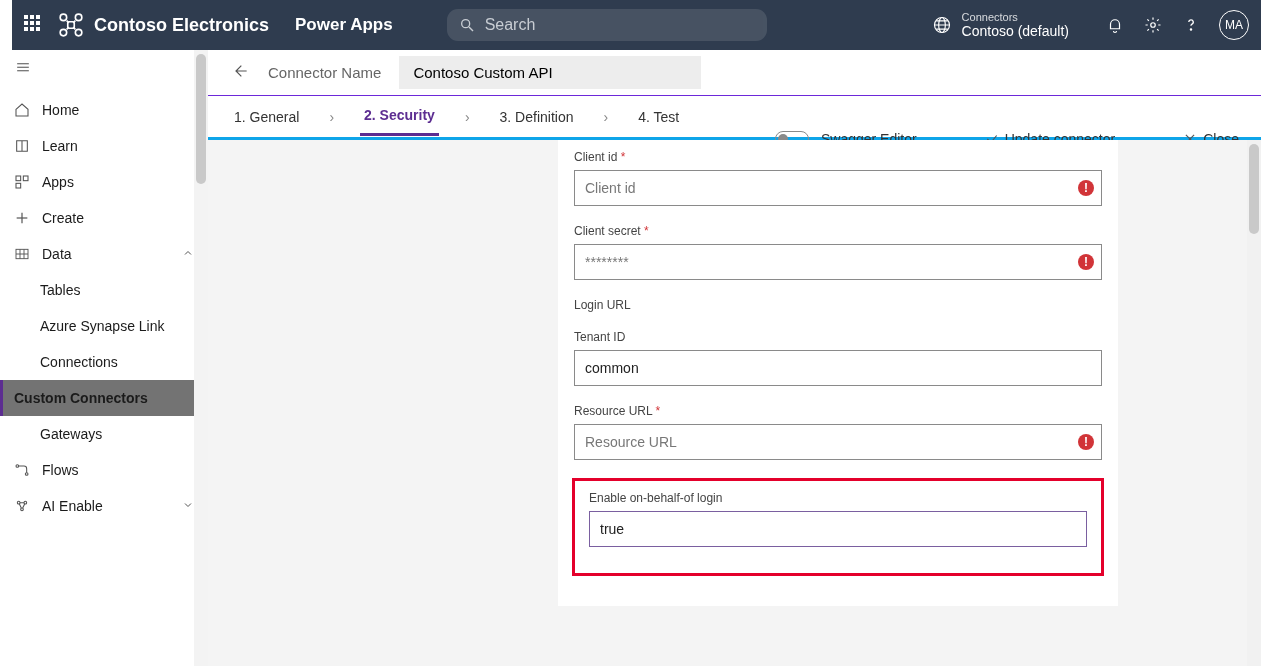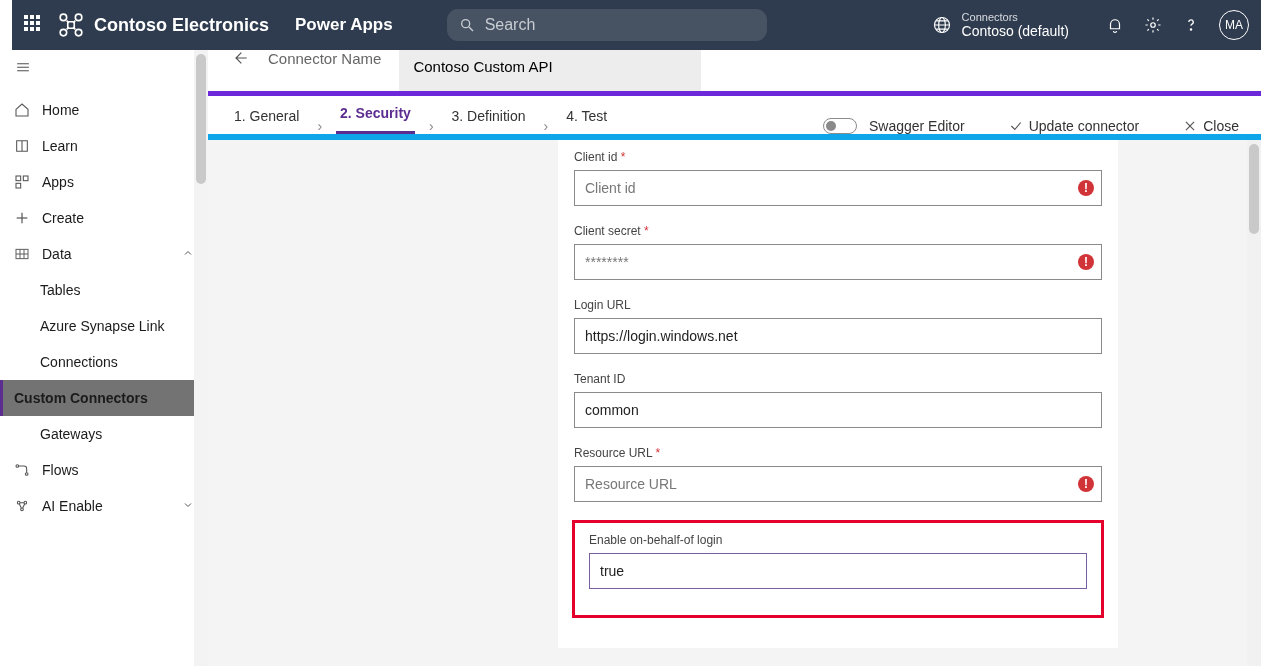--- a/index.html
+++ b/index.html
@@ -37,29 +37,29 @@
   .sidecol .sub { padding-left:40px; }
   .sidecol .active { font-weight:700; border-left:3px solid #5C2D91; padding-left:11px; background:#737373;}
   .sidecol .chev { margin-left:auto; }
   .side-scroll { position:absolute; top:0; right:0; bottom:0; width:14px;
     background:#f3f3f3; }
   .side-thumb { position:absolute; top:4px; left:2px; right:2px; height:130px;
     background:#c9c9c9; border-radius:6px; }
 
   .main { flex:1; display:flex; flex-direction:column; position:relative; }
   
-  .crumb { height:46px; display:flex; gap:18px; padding:0 22px;
-    border-bottom:5px solid #6d28d9; }
+  .crumb { height:46px; display:flex; align-items:center; gap:18px; padding:0 22px;
+    border-bottom:1px solid #6d28d9; }
   .crumb .back { color:#555; }
   .crumb .lbl { color:#666; font-size:15px; }
   .crumb .namebox { background:#ededed; padding:8px 14px; font-size:15px; width:302px; }
 
   
-  .wiz { height:44px; display:flex; align-items:flex-end; gap:14px; padding:0 22px;
-    border-bottom:6px solid #0ea5e9; font-size:14px; color:#333; }
+  .wiz { height:44px; display:flex; align-items:center; gap:26px; padding:0 22px;
+    border-bottom:3px solid #0ea5e9; font-size:14px; color:#333; }
   .wiz .step { padding:10px 4px; }
   .wiz .step.cur { color:#5C2D91; font-weight:600; border-bottom:3px solid #5C2D91; }
   .wiz .chevs { color:#888; }
   .wiz .gap { flex:1; }
   .wiz .toggle { width:34px; height:16px; border-radius:10px; border:1px solid #8a8a8a;
     position:relative; display:inline-block; vertical-align:middle; margin-right:6px;}
   .wiz .toggle::after { content:""; position:absolute; left:2px; top:2px; width:10px; height:10px;
     border-radius:50%; background:#8a8a8a; }
   .wiz .icbtn { display:flex; align-items:center; gap:6px; color:#333;margin-top:44px; }
 
@@ -335,23 +335,20 @@
         <div class="field">
           <label class="flabel req">Client secret</label>
           <div class="control">
             <input type="text" placeholder="********" style="">
             <span class="erricon">!</span>
           </div>
         </div>
 
         <div class="field">
           <label class="flabel">Login URL</label>
-          <div class="control">
-            <input type="text" value="https://login.windows.net" style="">
-          </div>
         </div>
 
         <div class="field">
           <label class="flabel">Tenant ID</label>
           <div class="control">
             <input type="text" value="common" style="">
           </div>
         </div>
 
         <div class="field">

